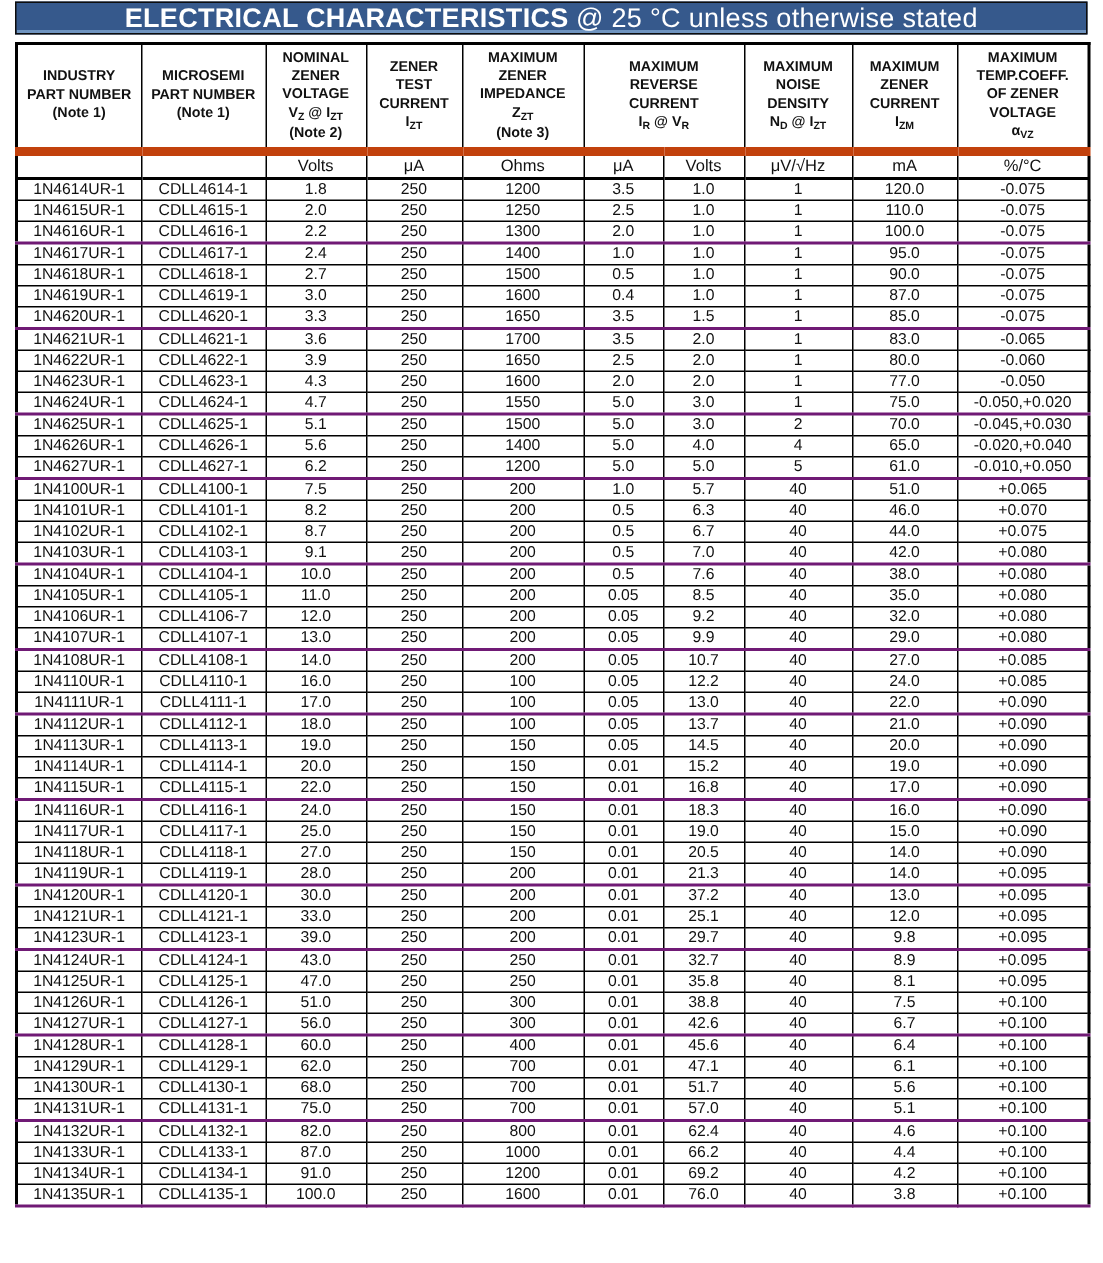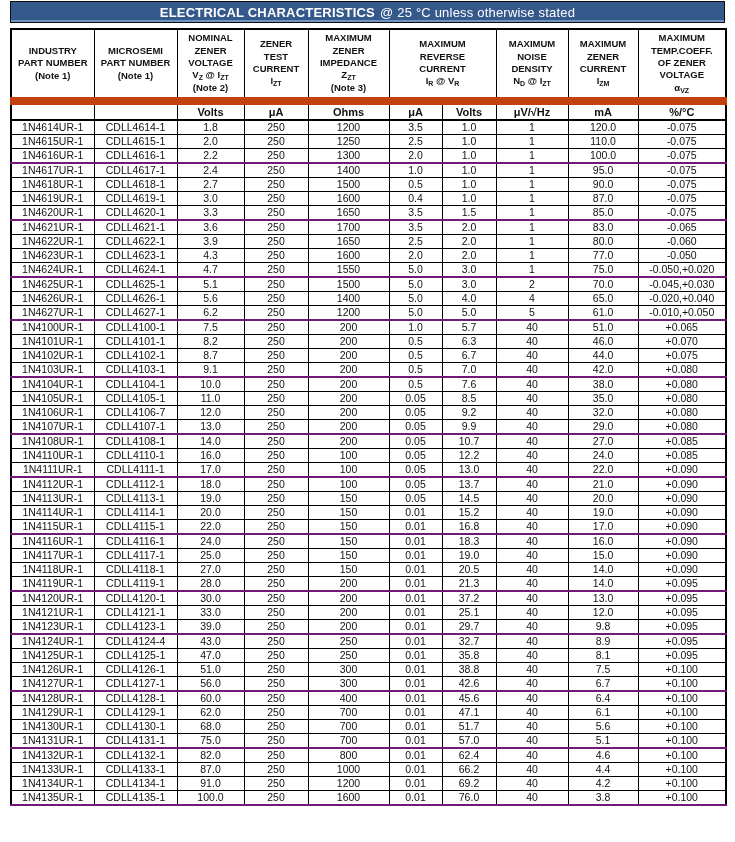--- a/index.html
+++ b/index.html
@@ -4,39 +4,39 @@
 <style>
   * { margin:0; padding:0; box-sizing:border-box; }
   html,body { width:735px; height:842px; background:#ffffff;
     font-family:"Liberation Sans", sans-serif; color:#111; }
   .page { width:735px; height:842px; padding:1px 10px 4px 10px; overflow:hidden; }
 
   .title-bar {
     height:22px; background:#36598c; border:1px solid #0d0d0d;
     box-shadow: inset 0 -2px 0 #6f94c0;
     display:flex; align-items:center; justify-content:center;
-    color:#ffffff; font-size:13px; letter-spacing:0.2px;
+    color:#ffffff; font-size:18px; letter-spacing:0.2px;
   }
   .title-bar .t-bold { font-weight:bold; }
   .title-bar .t-rest { font-weight:normal; margin-left:5px; }
 
   table.spec {
     margin-top:5px; width:715px; border-collapse:collapse; table-layout:fixed;
     border:2px solid #000;
   }
   th, td { border:1px solid #000; text-align:center; vertical-align:middle;
     overflow:hidden; white-space:nowrap; }
 
   thead tr.names th {
     font-size:9.5px; font-weight:bold; line-height:1.3;
     height:72px; padding:2px 1px;
   }
   thead tr.units th {
-    font-size:11px; font-weight:bold; height:16px; line-height:14px;
-    border-top:8px solid #c2410c; border-bottom:2px solid #000;
+    font-size:11px; font-weight:normal; height:16px; line-height:14px;
+    border-top:6px solid #c2410c; border-bottom:2px solid #000;
   }
   tbody td { font-size:10.5px; height:14px; line-height:13px; padding:0 1px; }
   tbody { border-bottom:2px solid #701a75; }
   sub { font-size:7px; vertical-align:-2px; font-weight:inherit; }
 </style>
 </head>
 <body>
 
 <div class="page">
 
@@ -531,21 +531,21 @@
           <td>0.01</td>
           <td>29.7</td>
           <td>40</td>
           <td>9.8</td>
           <td>+0.095</td>
         </tr>
       </tbody>
       <tbody>
         <tr>
           <td>1N4124UR-1</td>
-          <td>CDLL4124-4</td>
+          <td>CDLL4124-1</td>
           <td>43.0</td>
           <td>250</td>
           <td>250</td>
           <td>0.01</td>
           <td>32.7</td>
           <td>40</td>
           <td>8.9</td>
           <td>+0.095</td>
         </tr>
         <tr>

